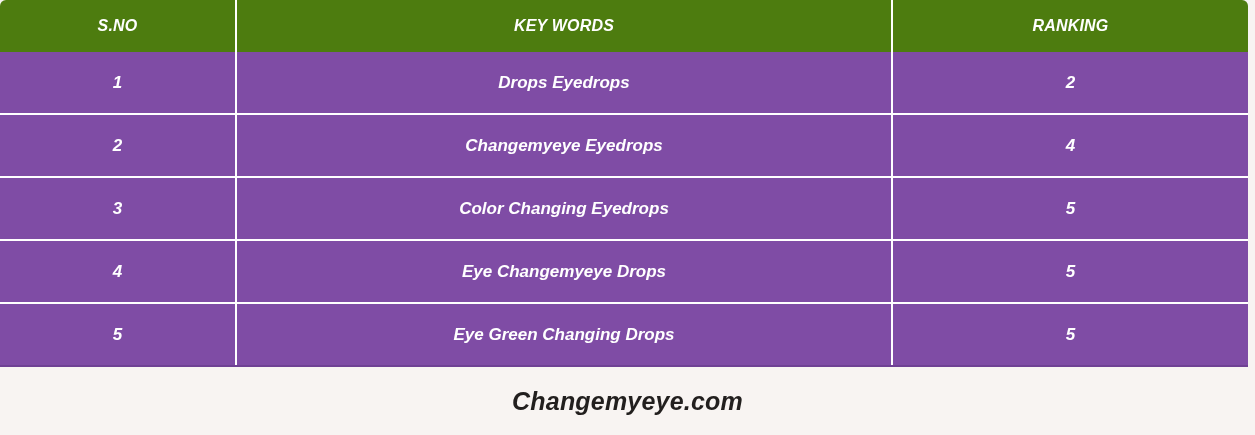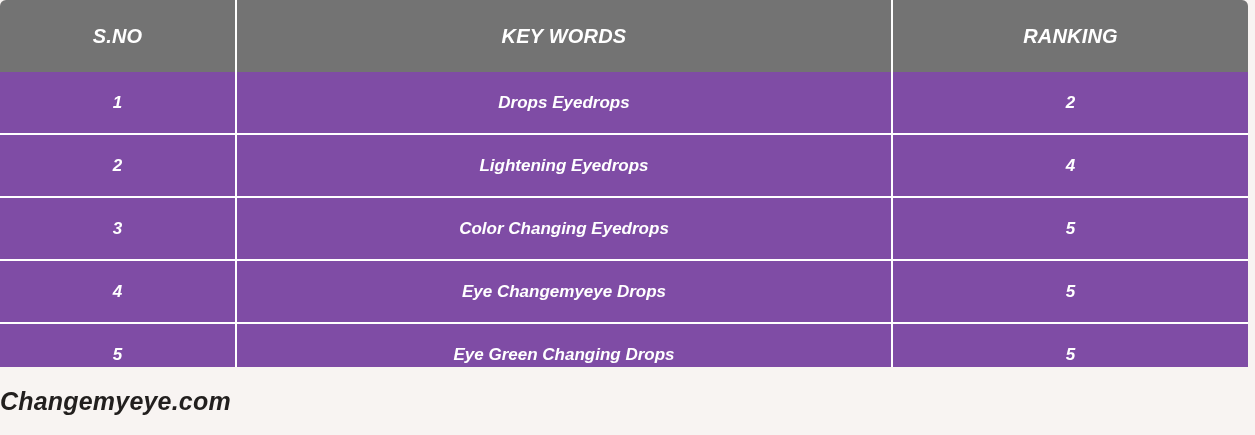--- a/index.html
+++ b/index.html
@@ -33,26 +33,26 @@
     border-top-right-radius: 6px;
     overflow: hidden;
   }
 
   .keyword-table col.col-sno     { width: 236px; }
   .keyword-table col.col-keyword { width: 656px; }
   .keyword-table col.col-ranking { width: 356px; }
 
   
   .keyword-table thead th {
-    height: 72px;
-    background: #737373;
+    height: 52px;
+    background: #4d7c0f;
     color: #ffffff;
     font-style: italic;
     font-weight: bold;
-    font-size: 20px;
+    font-size: 16px;
     letter-spacing: 0.2px;
     text-align: center;
     vertical-align: middle;
     padding: 0;
     border-right: 2px solid #ffffff;
   }
   .keyword-table thead th:last-child { border-right: none; }
 
   
   .keyword-table tbody td {
@@ -79,21 +79,21 @@
 
   
   .site-footer {
     position: absolute;
     left: 0;
     top: 367px;
     width: 1255px;
     height: 68px;
     display: flex;
     align-items: center;
-    justify-content: flex-start;
+    justify-content: center;
     background: #f8f4f2;
   }
   .site-footer .brand {
     color: #221f1e;
     font-style: italic;
     font-weight: bold;
     font-size: 25px;
     letter-spacing: 0.2px;
   }
 </style>
@@ -118,21 +118,21 @@
     </thead>
 
     <tbody>
       <tr>
         <td class="cell-sno">1</td>
         <td class="cell-keyword">Drops Eyedrops</td>
         <td class="cell-ranking">2</td>
       </tr>
       <tr>
         <td class="cell-sno">2</td>
-        <td class="cell-keyword">Lightening Eyedrops</td>
+        <td class="cell-keyword">Changemyeye Eyedrops</td>
         <td class="cell-ranking">4</td>
       </tr>
       <tr>
         <td class="cell-sno">3</td>
         <td class="cell-keyword">Color Changing Eyedrops</td>
         <td class="cell-ranking">5</td>
       </tr>
       <tr>
         <td class="cell-sno">4</td>
         <td class="cell-keyword">Eye Changemyeye Drops</td>

